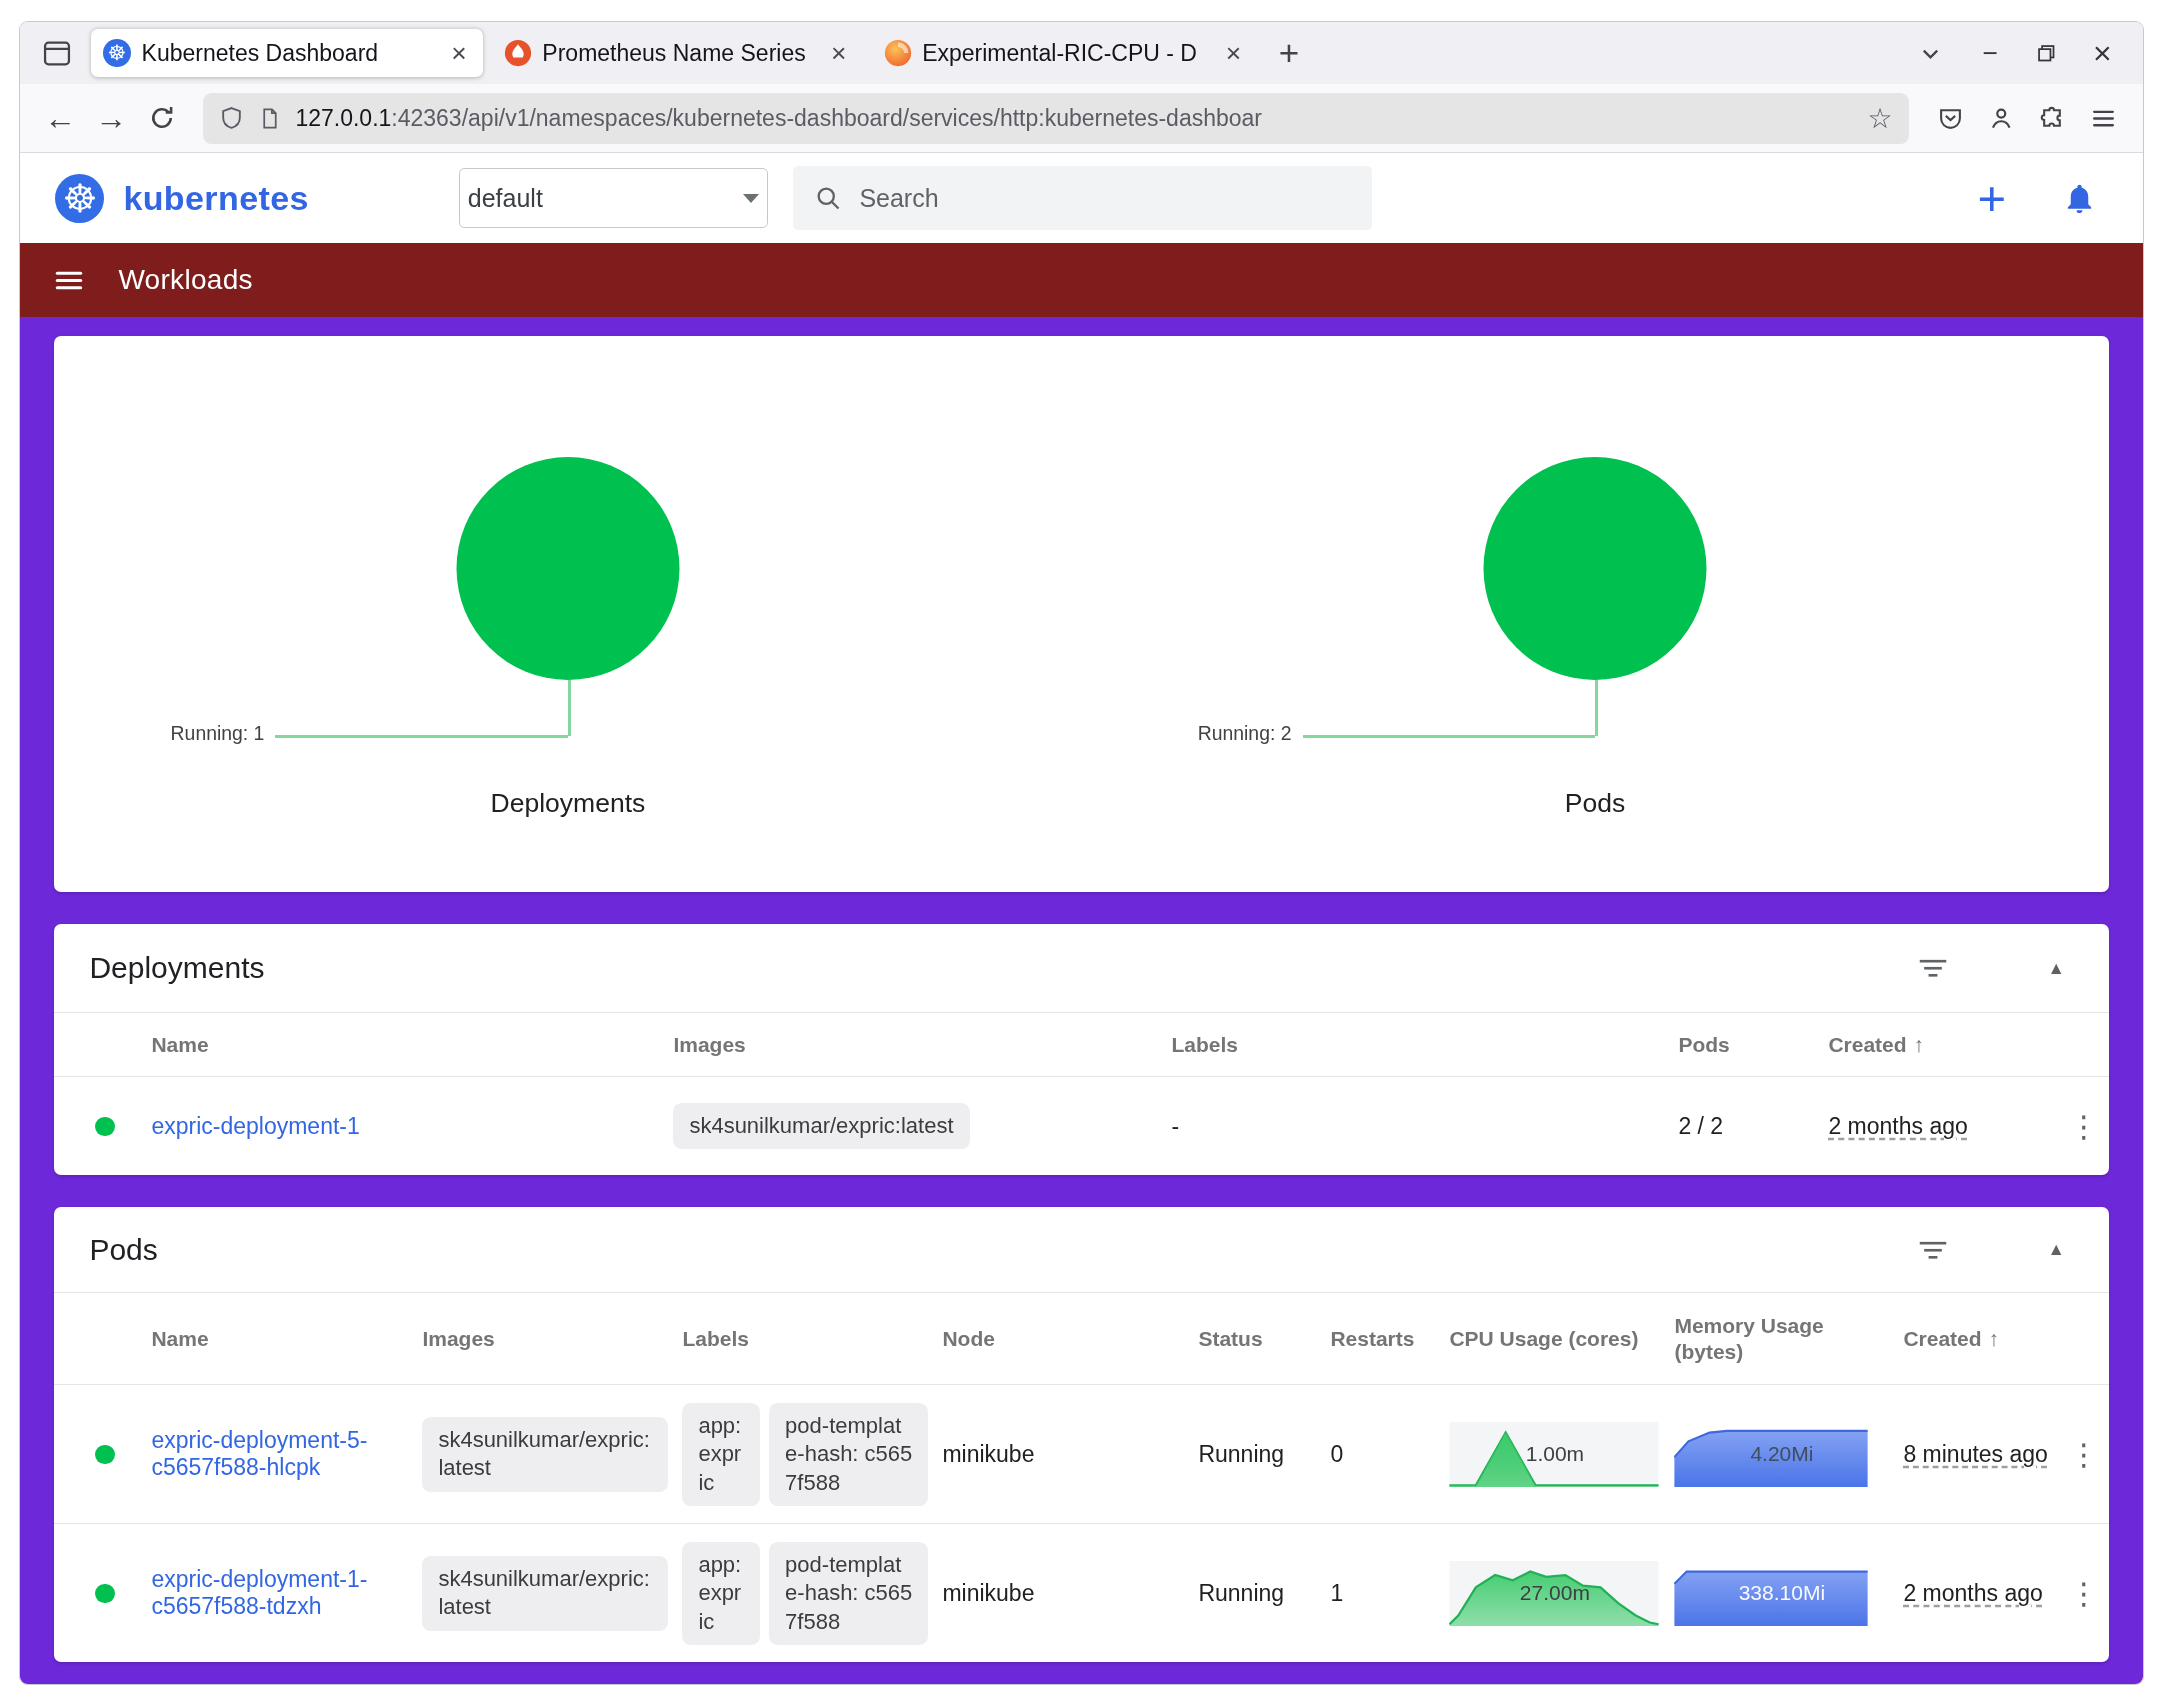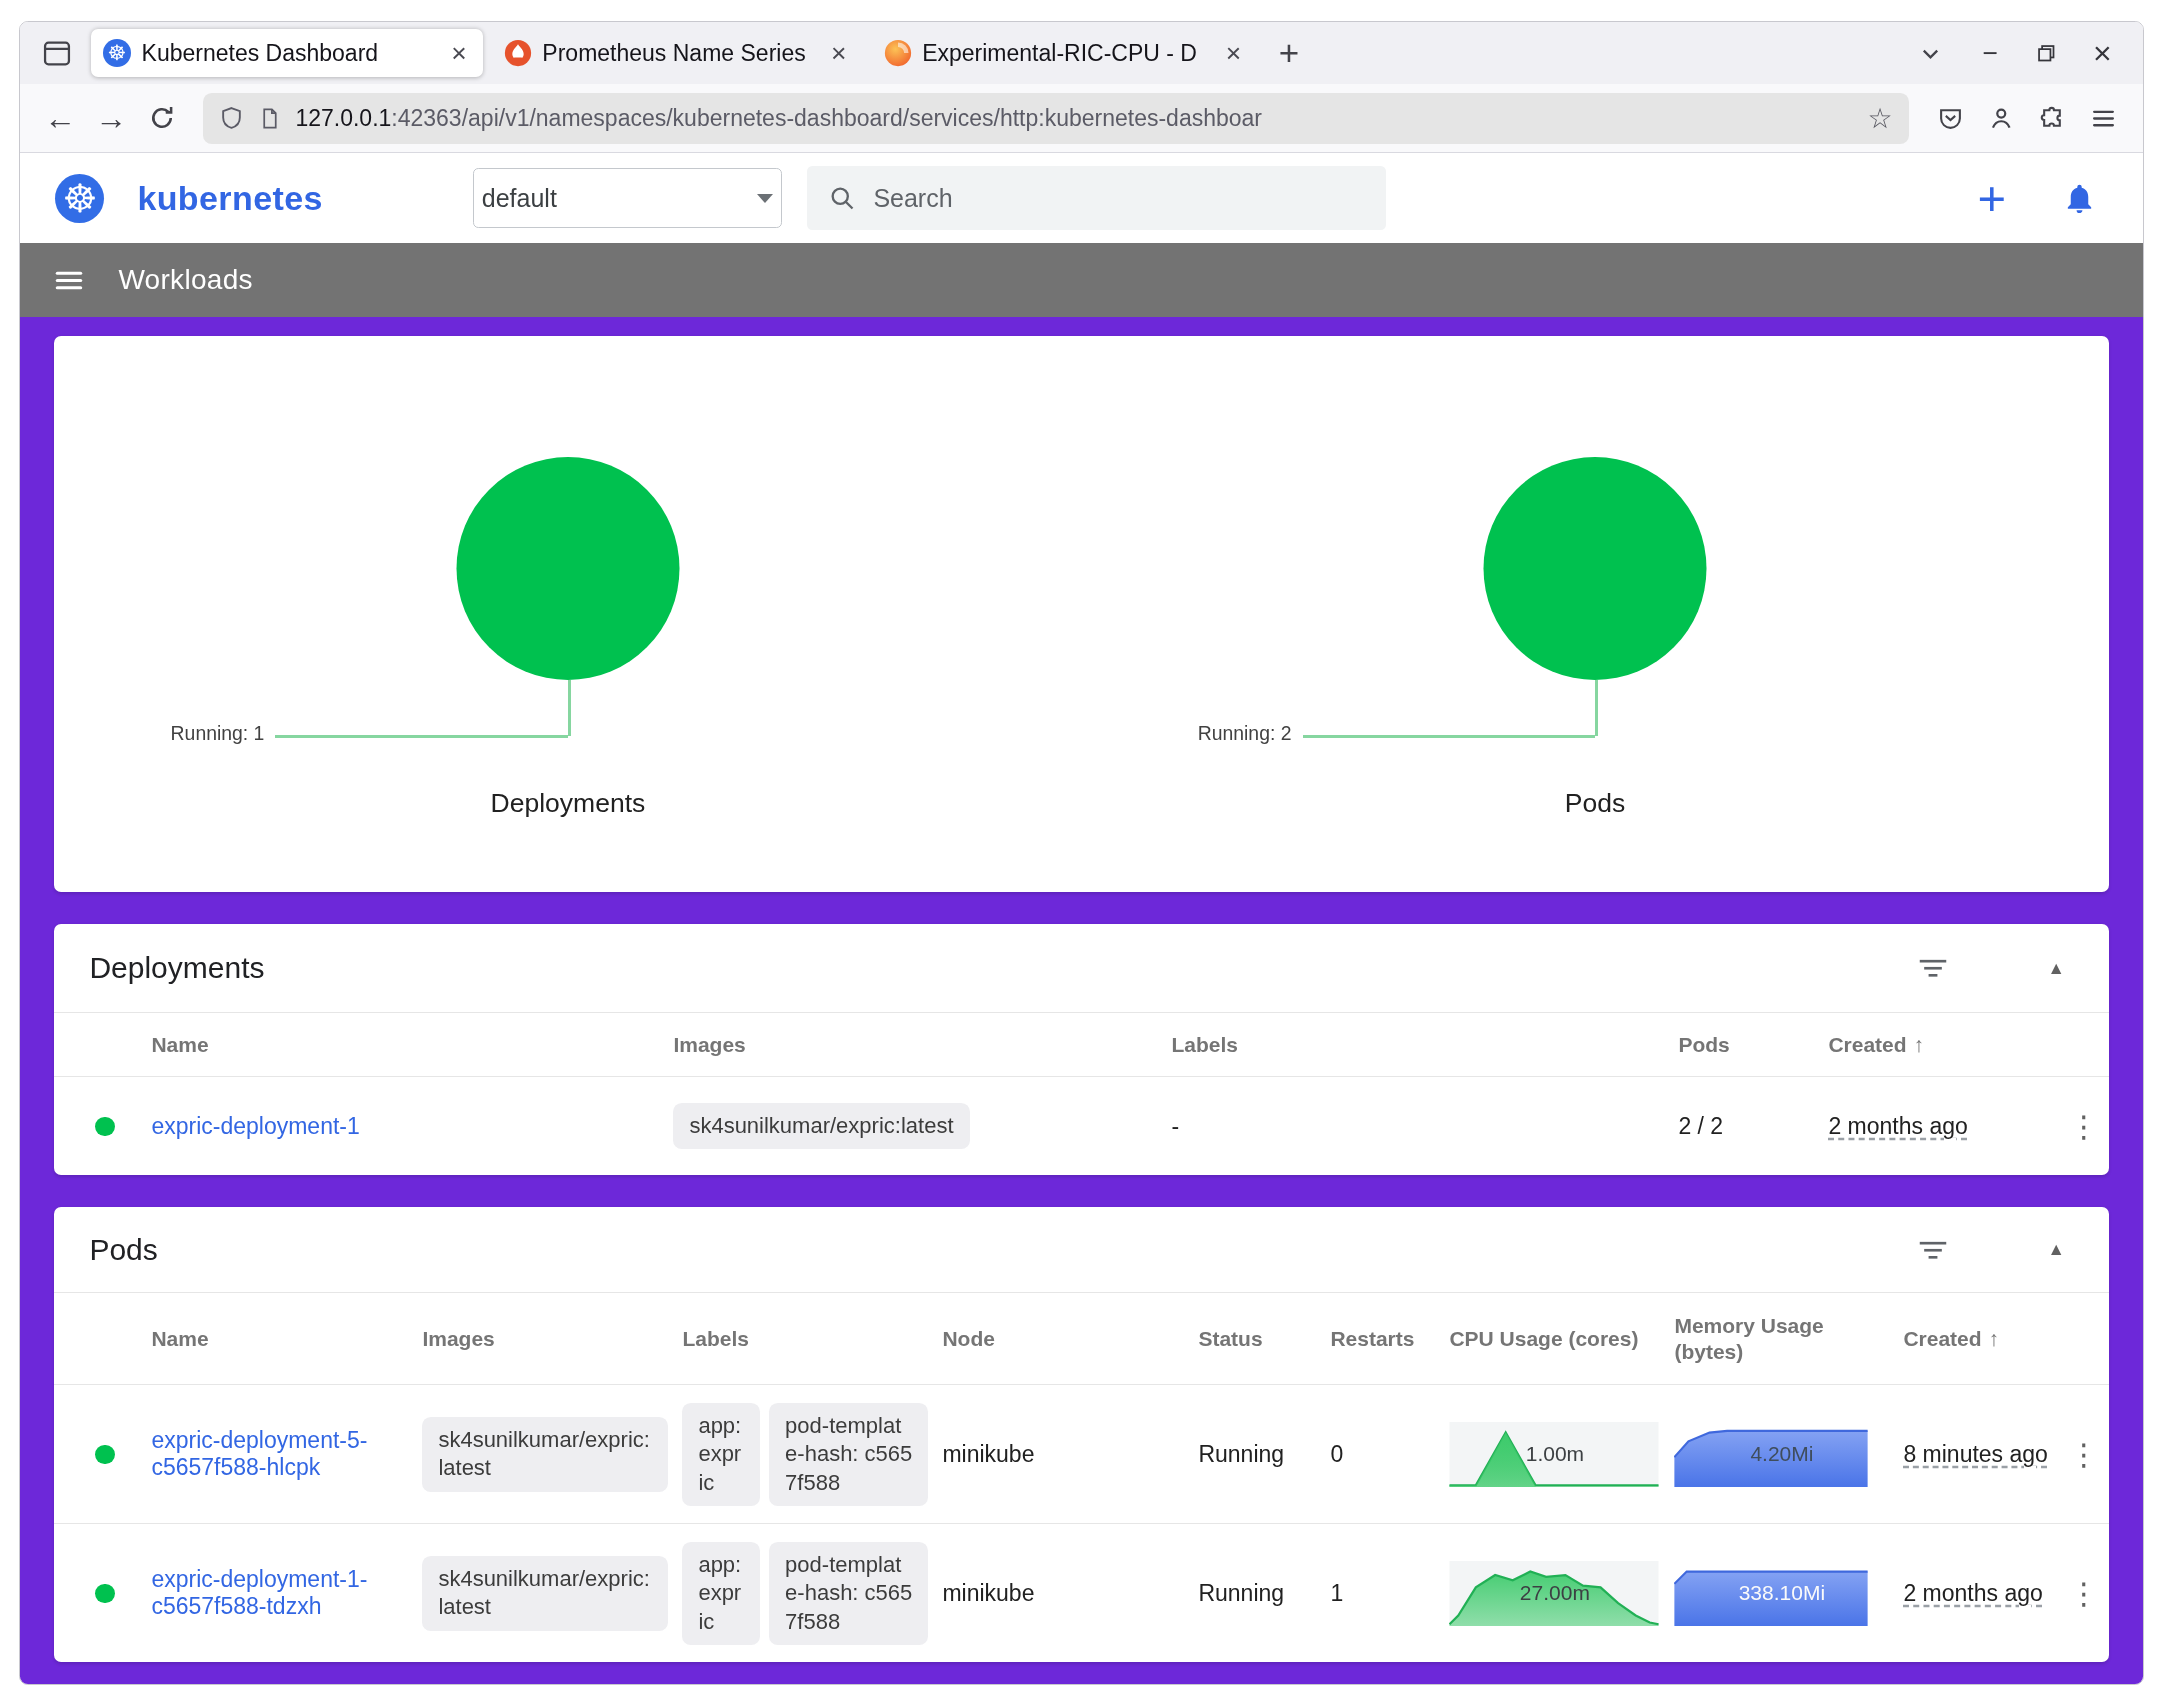--- a/index.html
+++ b/index.html
@@ -42,35 +42,35 @@
   .url-text { flex:1; font-size:23px; color:#5b5b66; white-space:nowrap; overflow:hidden; }
   .url-host { color:#15141a; }
   .url-star { font-size:28px; color:#55555e; }
   .toolicon { width:51px; height:49px; display:flex; align-items:center; justify-content:center; border-radius:7px; }
 
   
   .dashheader { height:90px; background:#fff; display:flex; align-items:center;
                 padding:0 35px; flex:none; }
   .k8s-logo { width:49px; height:49px; background:#326de6; border-radius:50%; color:#fff;
               font-size:39px; display:flex; align-items:center; justify-content:center; flex:none; }
-  .brand { font-size:34px; font-weight:700; color:#3266e3; margin-left:33px; letter-spacing:0.4px; }
+  .brand { font-size:34px; font-weight:700; color:#3266e3; margin-left:19px; letter-spacing:0.4px; }
   .ns-select { margin-left:150px; width:309px; height:60px; border:0.9px solid #c4c8cd; border-radius:5.3px;
                display:flex; align-items:center; padding:0 8px; font-size:25px; color:#3c4043; }
   .ns-caret { margin-left:auto; width:0; height:0; border-left:8px solid transparent;
               border-right:8px solid transparent; border-top:9.7px solid #6b7075; }
   .searchbox { margin-left:25px; width:579px; height:64px; background:#f1f3f4; border-radius:5.3px;
                display:flex; align-items:center; gap:17.6px; padding:0 21px; }
   .searchbox input { flex:1; border:none; background:transparent; outline:none;
                      font-size:25px; font-family:"Liberation Sans",sans-serif; color:#202124; }
   .searchbox input::placeholder { color:#5f6368; opacity:1; }
   .header-right { margin-left:auto; display:flex; align-items:center; gap:56px; padding-right:10.6px; }
   .add-btn { font-size:49px; font-weight:300; color:#3266e3; line-height:1; }
 
   
-  .appbar { height:74px; background:#737373; display:flex; align-items:center;
+  .appbar { height:74px; background:#7f1d1d; display:flex; align-items:center;
             padding:0 34px; gap:34px; flex:none; }
   .appbar-title { color:#fff; font-size:28px; font-weight:500; letter-spacing:0.3px; }
 
   
   .content { flex:1; background:#6d28d9; padding:19.4px 34px 0 34px; overflow:hidden; }
   .card { background:#fff; border-radius:7px; box-shadow:0 1.8px 3.5px rgba(0,0,0,.14); }
 
   
   .overview { height:556px; margin-bottom:32px; display:flex; }
   .ov-col { flex:1; position:relative; }

